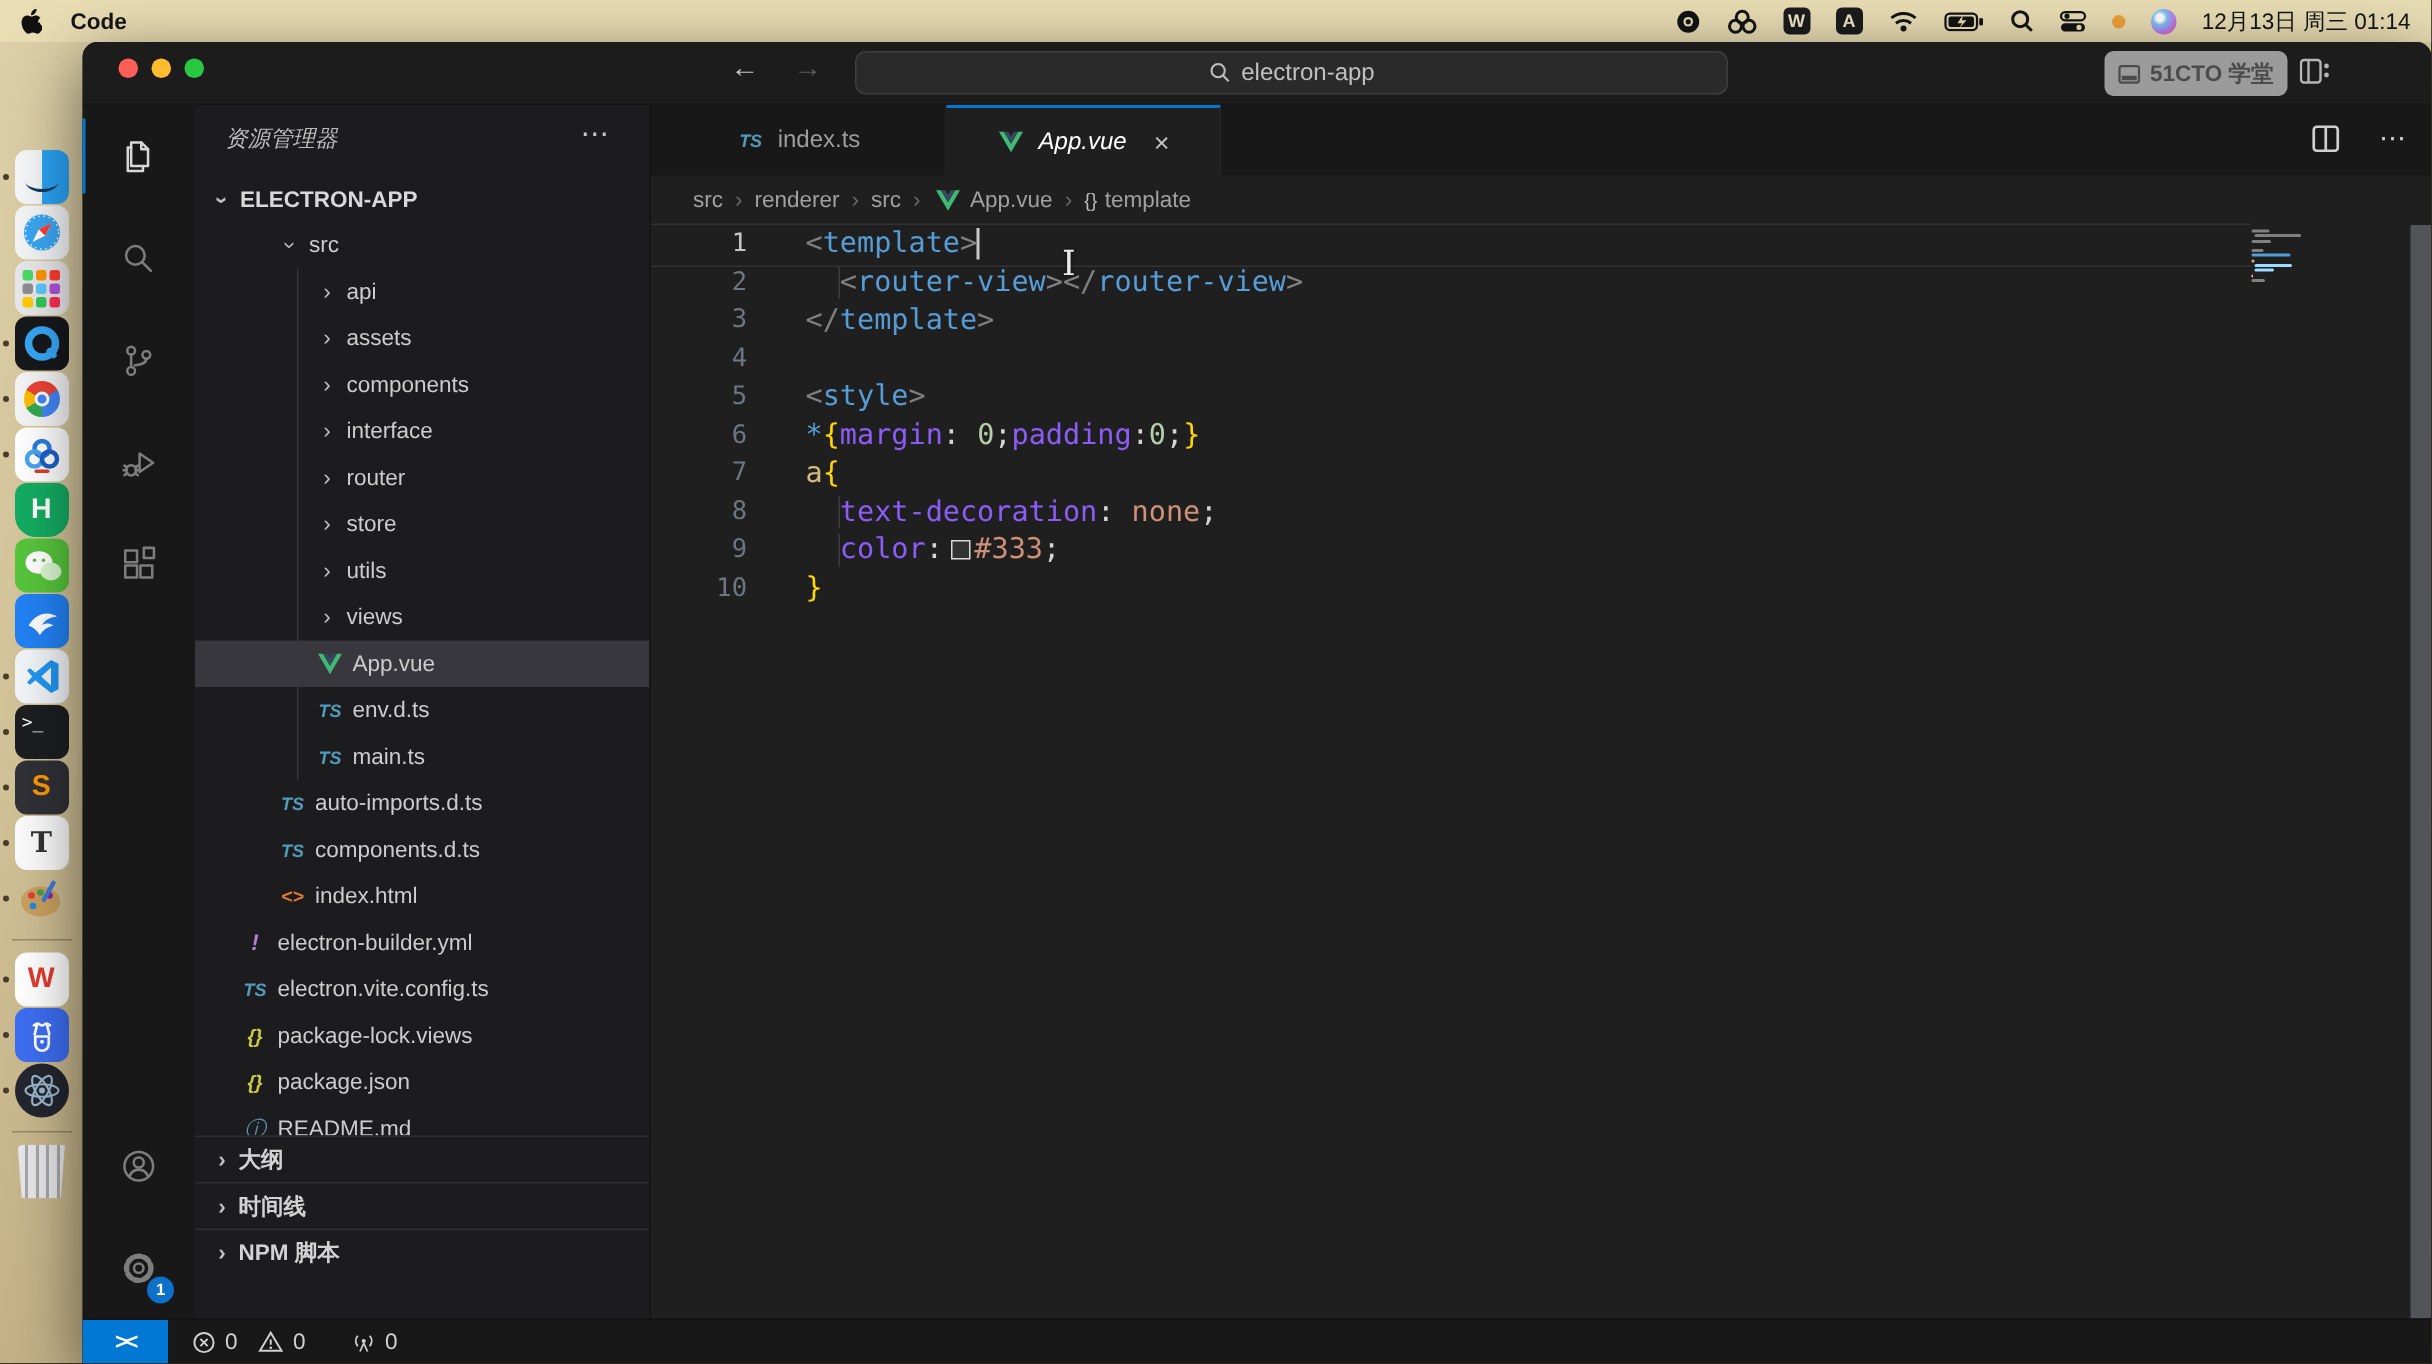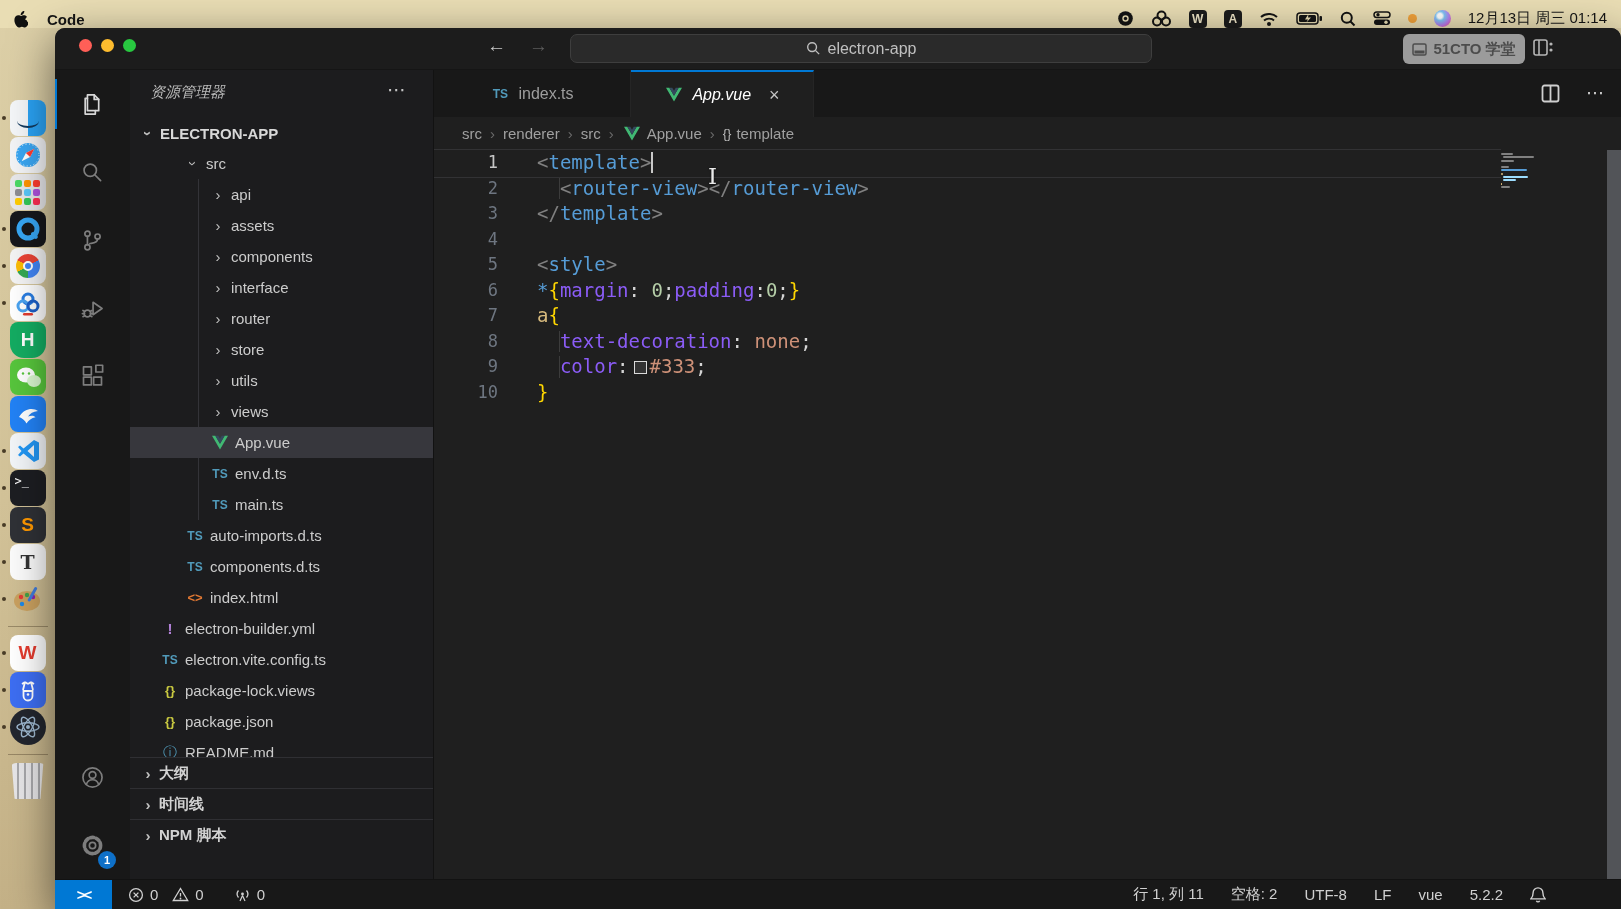--- a/index.html
+++ b/index.html
@@ -2,21 +2,21 @@
 <html><head>
 <meta charset="utf-8">
 <style>
   html,body{margin:0;padding:0;background:#000;}
   .screen{position:relative;width:1621px;height:909px;overflow:hidden;
     font-family:"Liberation Sans","DejaVu Sans",sans-serif;
     background:linear-gradient(180deg,#ddd0a8 0%,#d2c298 55%,#c4b187 100%);}
 
   
   .menubar{position:absolute;left:0;top:0;width:100%;height:28px;background:#e9ddb4;
-    display:flex;align-items:flex-end;padding:0 14px;box-sizing:border-box;color:#151515;font-size:15px;}
+    display:flex;align-items:center;padding:0 14px;box-sizing:border-box;color:#151515;font-size:15px;}
   .mb-left{display:flex;align-items:center;gap:0;}
   .menu-item{padding:0 13px;white-space:nowrap;}
   .menu-app{font-weight:bold;}
   .mb-right{margin-left:auto;display:flex;align-items:center;gap:17px;}
   .mstatus{display:inline-flex;align-items:center;}
   .mbox{display:inline-flex;align-items:center;justify-content:center;width:18px;height:18px;
     background:#1c1c1c;color:#efe6c8;border-radius:4px;font-size:12px;font-weight:bold;}
   .siri{width:17px;height:17px;border-radius:50%;display:inline-block;
     background:radial-gradient(circle at 35% 35%,#fff 0 15%,#7ec4f5 30%,#b77ef0 60%,#e85ca8 85%);}
   .mb-clock{white-space:nowrap;font-size:15px;}
@@ -88,21 +88,21 @@
   .ex-actions{position:absolute;right:26px;top:8px;color:#c5c5c5;font-size:19px;letter-spacing:1px;}
   .root-row{position:absolute;left:0;top:48px;width:100%;height:31px;display:flex;align-items:center;font-weight:bold;color:#d8d8d8;}
   .twisty{display:inline-block;width:16px;color:#c0c0c0;font-size:15px;text-align:center;flex:0 0 16px;}
   .twisty.open{transform:rotate(90deg);}
   .root-row .twisty{margin-left:10px;margin-right:4px;}
   .tree{position:absolute;left:0;top:78px;width:100%;height:609px;overflow:hidden;}
   .trow{position:relative;height:31px;display:flex;align-items:center;color:#cccccc;box-sizing:border-box;}
   .trow.sel{background:#37373d;}
   .trow .lbl{margin-left:5px;white-space:nowrap;}
   .lv1{padding-left:30px;} .lv2{padding-left:55px;} .lv3{padding-left:80px;}
-  .fic{display:inline-flex;width:20px;flex:0 0 20px;align-items:center;justify-content:center;font-weight:bold;font-size:12px;}
+  .fic{display:inline-flex;width:20px;flex:0 0 20px;align-items:center;justify-content:center;font-weight:bold;font-size:12px;font-style:italic;}
   .fic-ts{color:#519aba;} .fic-html{color:#e37933;font-size:13px;} .fic-yml{color:#b180d7;font-size:15px;}
   .fic-json{color:#cbcb41;font-size:13px;} .fic-info{color:#519aba;font-size:14px;font-weight:normal;}
   .guide{position:absolute;left:68px;top:31px;height:341px;width:1px;background:#333338;}
   .ex-section{position:absolute;left:0;width:100%;height:31px;border-top:1px solid #2f2f33;background:#1c1c1e;
     display:flex;align-items:center;font-weight:bold;color:#d2d2d2;}
   .ex-section .twisty{margin-left:10px;margin-right:3px;}
 
   
   .editor{position:absolute;left:378px;top:42px;right:0;bottom:30px;background:#1f1f1f;border-left:1px solid #121212;box-sizing:border-box;}
   .tabbar{position:absolute;left:0;top:0;right:0;height:47px;background:#181818;display:flex;}
@@ -667,32 +667,18 @@
       </div>
       <div class="sb-group" style="margin-left:30px">
         <svg width="17" height="15" viewBox="0 0 17 15">
             <path d="M4.5 3.5a5.5 5.5 0 0 0 0 7" fill="none" stroke="#d0d0d0" stroke-width="1.3"></path>
             <path d="M12.5 3.5a5.5 5.5 0 0 1 0 7" fill="none" stroke="#d0d0d0" stroke-width="1.3"></path>
             <circle cx="8.5" cy="7" r="1.4" fill="#d0d0d0"></circle>
             <path d="M8.5 8.5 6 14 M8.5 8.5 11 14" stroke="#d0d0d0" stroke-width="1.2" fill="none"></path>
           </svg>
         <span>0</span>
       </div>
-      <div class="sb-right" id="sb-right">
-          <span>行 1, 列 11</span>
-          <span>空格: 2</span>
-          <span>UTF-8</span>
-          <span>LF</span>
-          <span>vue</span>
-          <span>5.2.2</span>
-          <span>
-            <svg width="16" height="17" viewBox="0 0 15 16">
-              <path d="M7.5 1.8a4.6 4.6 0 0 1 4.6 4.6c0 3.2 1 4.7 2 5.7H.9c1-1 2-2.5 2-5.7A4.6 4.6 0 0 1 7.5 1.8z" fill="none" stroke="#d0d0d0" stroke-width="1.3"></path>
-              <path d="M6 13.9a1.6 1.6 0 0 0 3 0" fill="none" stroke="#d0d0d0" stroke-width="1.3"></path>
-            </svg>
-          </span>
-        </div>
     </div>
 
   </div>
 
   <span class="mouse-ibeam">I</span>
 </div>
 
 </body></html>

